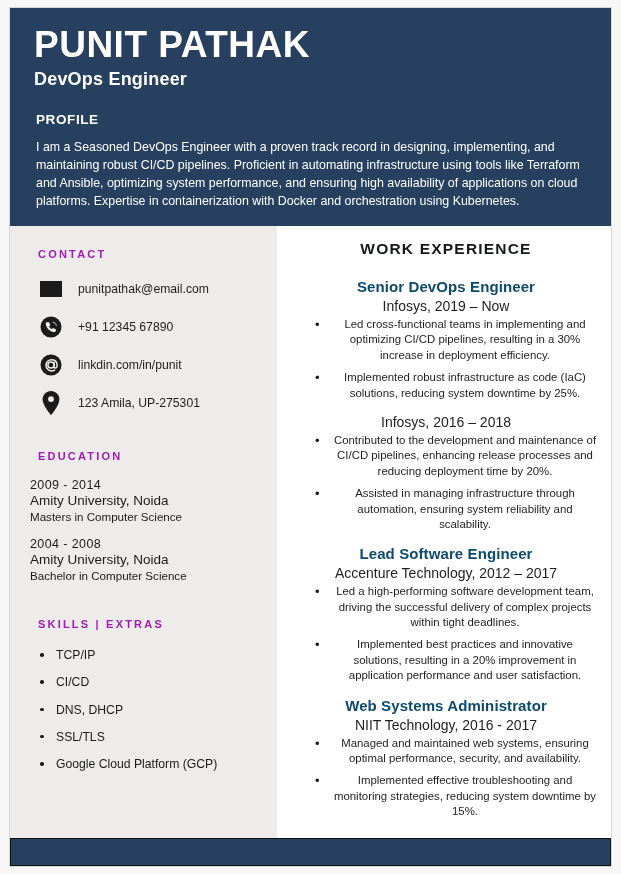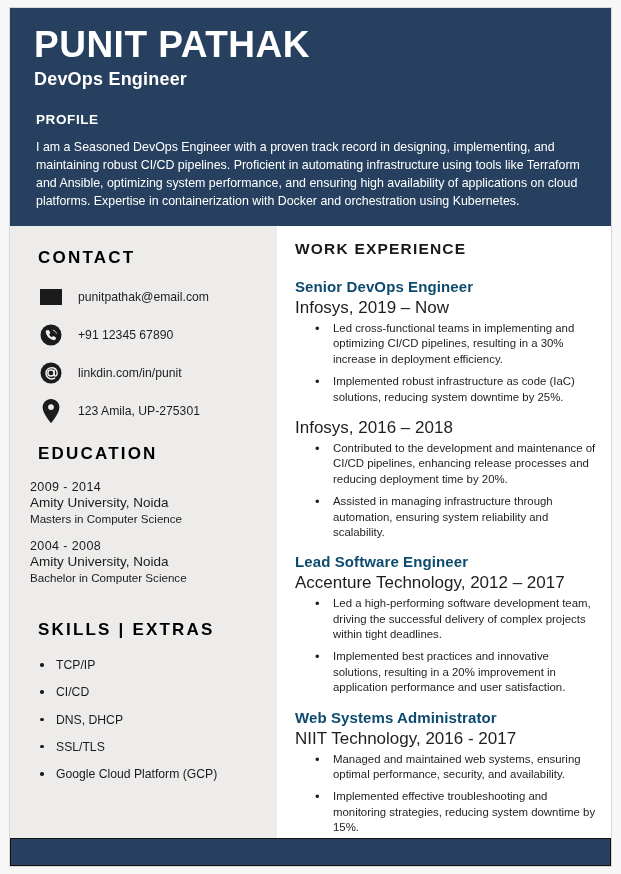--- a/index.html
+++ b/index.html
@@ -80,29 +80,30 @@
     width: 267px;
     background: #edeceb;
     box-sizing: border-box;
     padding: 22px 18px 0 18px;
   }
   .main {
     width: 334px;
     background: #ffffff;
     box-sizing: border-box;
     padding: 14px 14px 0 16px;
+    text-align: center;
   }
   .side-head {
-    font-size: 17px;
+    font-size: 11px;
     font-weight: bold;
     letter-spacing: 2.2px;
-    color: #000000;
+    color: #a21caf;
     margin: 0 0 16px 10px;
   }
-  .section-gap-edu { margin-top: 20px; }
+  .section-gap-edu { margin-top: 34px; }
   .section-gap-skills { margin-top: 36px; }
   
   .contact-row {
     display: flex;
     align-items: center;
     margin-bottom: 12px;
     padding-left: 10px;
   }
   .cicon {
     width: 26px;
@@ -152,21 +153,21 @@
   }
   .job { margin-bottom: 13px; }
   .job-title {
     font-size: 15px;
     font-weight: bold;
     color: #0c4a6e;
     margin: 0 0 3px 2px;
     letter-spacing: 0.1px;
   }
   .job-meta {
-    font-size: 17px;
+    font-size: 14px;
     color: #1e1e1e;
     margin: 0 0 3px 2px;
   }
   .bullets { list-style: none; margin: 0; padding: 0; }
   .bullet {
     font-size: 11.4px;
     color: #1e1e1e;
     line-height: 1.35;
     position: relative;
     padding-left: 40px;

